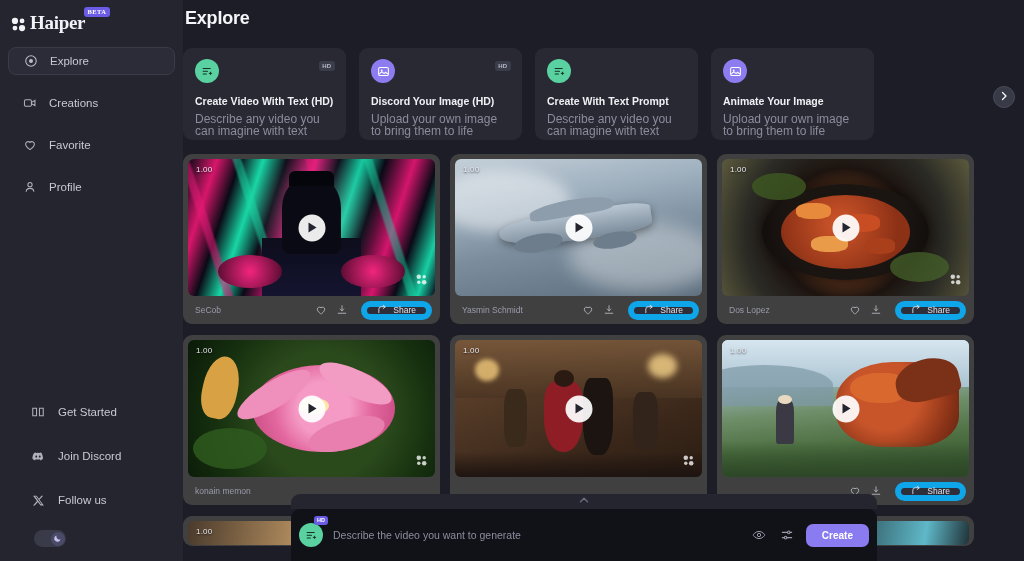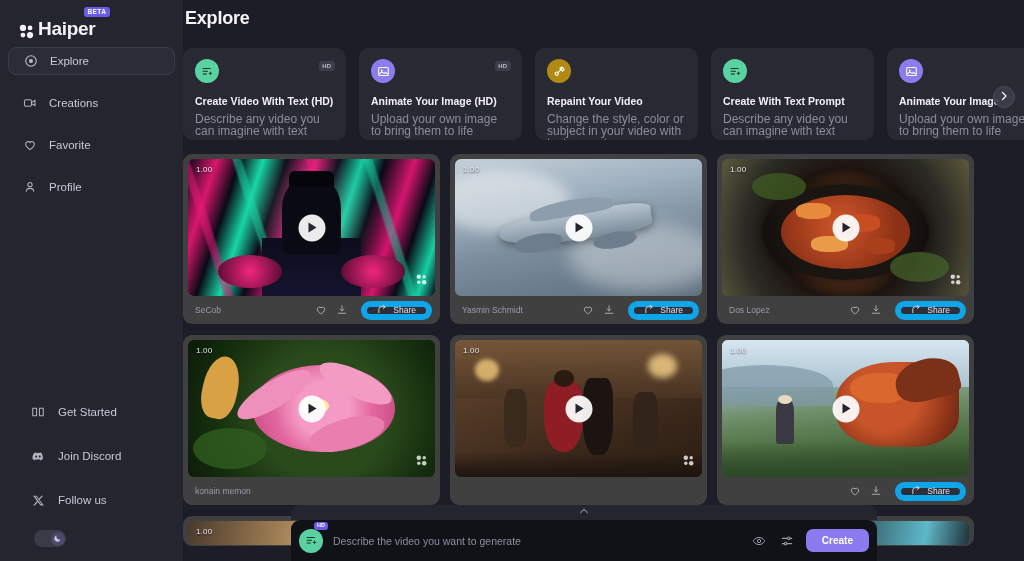--- a/index.html
+++ b/index.html
@@ -14,24 +14,25 @@
 
   
   .sidebar {
     width: 183px; height: 561px;
     background: #24252f;
     display: flex; flex-direction: column;
     flex: 0 0 183px;
     position: relative;
   }
   .brand {
-    display: flex; align-items: flex-end;
-    padding: 12px 0 0 18px;
+    display: flex; align-items: flex-start;
+    padding: 12px 0 0 10px;
     height: 40px;
     position: relative;
+    font-family: Liberation Serif, serif;
   }
   .brand-mark { width: 17px; height: 17px; margin-top: 4px; margin-right: 3px; flex: 0 0 17px; }
   .brand-name {
     font-size: 19px; font-weight: 700; letter-spacing: -0.3px;
     color: #f2f2f7; line-height: 22px;
   }
   .beta-badge {
     position: absolute; left: 84px; top: 7px;
     background: #6b5ce7; color: #fff;
     font-size: 6.5px; font-weight: 700; letter-spacing: .4px;
@@ -160,21 +161,21 @@
   
   .prompt-wrap {
     position: absolute; left: 108px; bottom: 0; width: 586px; z-index: 40;
   }
   .prompt-handle {
     height: 15px; background: #24252f;
     border-radius: 9px 9px 0 0;
     display: flex; align-items: center; justify-content: center;
   }
   .prompt-bar {
-    height: 41px; background: #111218;
+    height: 52px; background: #111218;
     border-radius: 9px 9px 0 0;
     display: flex; align-items: center; gap: 0;
     padding: 0 8px 0 8px;
     position: relative;
   }
   .prompt-avatar {
     width: 24px; height: 24px; border-radius: 50%;
     background: #5ad1a0; display: flex; align-items: center; justify-content: center;
     position: relative; flex: 0 0 24px; margin-right: 10px;
   }
@@ -317,35 +318,24 @@
 
           <div class="fcard">
             <div class="fcard-icon" style="background:#8b7cf0">
               <svg viewBox="0 0 24 24" width="13" height="13" fill="none" stroke="#fff" stroke-width="1.9">
                 <rect x="3" y="4.5" width="18" height="15" rx="2.6"></rect>
                 <circle cx="8.6" cy="10" r="1.6" fill="#fff" stroke="none"></circle>
                 <path d="M4 17l5-4.6 4 3.4 3-2.4 4 3.6"></path>
               </svg>
             </div>
             <span class="fcard-hd">HD</span>
-            <div class="fcard-title">Animate Your Image (HD)</div>
+            <div class="fcard-title">Discord Your Image (HD)</div>
             <div class="fcard-desc">Upload your own image to bring them to life</div>
           </div>
 
-          <div class="fcard">
-            <div class="fcard-icon" style="background:#b08a12">
-              <svg viewBox="0 0 24 24" width="13" height="13" fill="none" stroke="#fff" stroke-width="1.9" stroke-linecap="round">
-                <path d="M18.5 4.5L10 13M8.6 14.4a2.6 2.6 0 1 1-3.6 3.6c-.6-.6-.4-1.9-1.3-2.8 1.6-.3 1.9-1.2 2.3-2 .6-1.1 1.9-.1 2.6 1.2z"></path>
-                <path d="M12.6 6.4l5 5 3-3.2-4.8-4.8z"></path>
-              </svg>
-            </div>
-
-            <div class="fcard-title">Repaint Your Video</div>
-            <div class="fcard-desc">Change the style, color or subject in your video with text prompt</div>
-          </div>
 
           <div class="fcard">
             <div class="fcard-icon" style="background:#5ad1a0">
               <svg viewBox="0 0 24 24" width="13" height="13" fill="none" stroke="#18301f" stroke-width="2" stroke-linecap="round">
                 <path d="M4 6.5h13M4 11.5h8M4 16.5h6"></path>
                 <path d="M17.5 11.5l1.2 2.6 2.6 1.2-2.6 1.2-1.2 2.6-1.2-2.6-2.6-1.2 2.6-1.2z" fill="#18301f" stroke="none"></path>
               </svg>
             </div>
 
             <div class="fcard-title">Create With Text Prompt</div>

